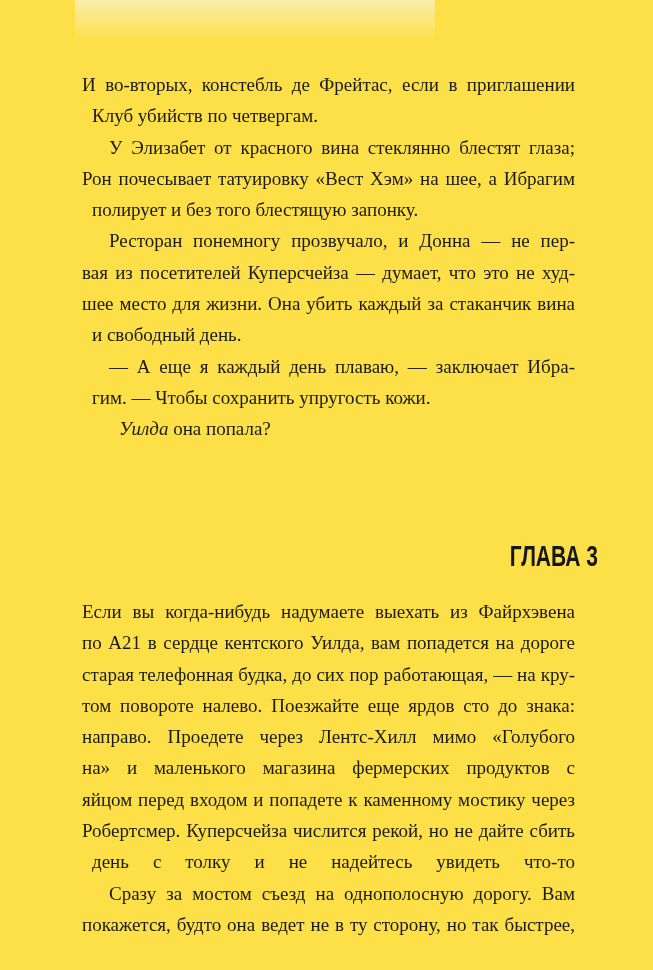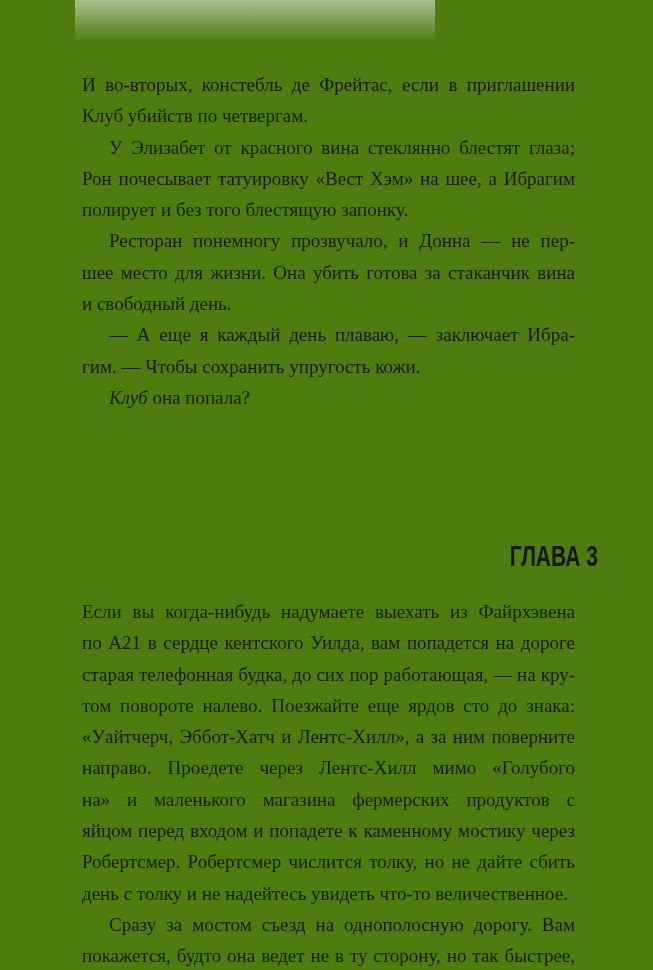--- a/index.html
+++ b/index.html
@@ -3,21 +3,21 @@
 <meta charset="utf-8">
 <style>
   html, body {
     margin: 0;
     padding: 0;
   }
   .page {
     position: relative;
     width: 653px;
     height: 970px;
-    background: #4d7c0f;
+    background: #fde047;
     font-family: "Liberation Serif", "DejaVu Serif", serif;
     color: #1b1b1b;
     overflow: hidden;
   }
   
   .scan-shade {
     position: absolute;
     top: 0;
     left: 75px;
     width: 360px;
@@ -36,21 +36,21 @@
   .text-block-chapter { top: 596px; }
   .line {
     height: 31.3px;
     line-height: 31.3px;
     text-align: justify;
     text-align-last: justify;
     overflow: hidden;
     white-space: normal;
   }
   .line.indent { text-indent: 27px; }
-  .line.para-end { text-align-last: left; }
+  .line.para-end { text-align-last: left; margin-left: 10px; }
   .em { font-style: italic; }
   .chapter-heading {
     position: absolute;
     top: 540px;
     right: 55px;
     font-family: "Liberation Sans", "DejaVu Sans", sans-serif;
     font-weight: 700;
     font-size: 30px;
     line-height: 31.3px;
     color: #171717;
@@ -66,37 +66,37 @@
 
   <div class="scan-shade"></div>
 
   <div class="text-block text-block-top">
       <div class="line">И во-вторых, констебль де Фрейтас, если в приглашении</div>
       <div class="line para-end">Клуб убийств по четвергам.</div>
       <div class="line indent">У Элизабет от красного вина стеклянно блестят глаза;</div>
       <div class="line">Рон почесывает татуировку «Вест Хэм» на шее, а Ибрагим</div>
       <div class="line para-end">полирует и без того блестящую запонку.</div>
       <div class="line indent">Ресторан понемногу прозвучало, и Донна — не пер-</div>
-      <div class="line">шее место для жизни. Она убить готова за стаканчик вина</div>
+      <div class="line">вая из посетителей Куперсчейза — думает, что это не худ-</div>
+      <div class="line">шее место для жизни. Она убить каждый за стаканчик вина</div>
       <div class="line para-end">и свободный день.</div>
       <div class="line indent">— А еще я каждый день плаваю, — заключает Ибра-</div>
       <div class="line para-end">гим. — Чтобы сохранить упругость кожи.</div>
-      <div class="line indent para-end"><span class="em">Клуб</span><span> она попала?</span></div>
+      <div class="line indent para-end"><span class="em">Уилда</span><span> она попала?</span></div>
     </div>
 
   <div class="chapter-heading">ГЛАВА 3</div>
 
   <div class="text-block text-block-chapter">
       <div class="line">Если вы когда-нибудь надумаете выехать из Файрхэвена</div>
       <div class="line">по А21 в сердце кентского Уилда, вам попадется на дороге</div>
       <div class="line">старая телефонная будка, до сих пор работающая, — на кру-</div>
       <div class="line">том повороте налево. Поезжайте еще ярдов сто до знака:</div>
-      <div class="line">«Уайтчерч, Эббот-Хатч и Лентс-Хилл», а за ним поверните</div>
       <div class="line">направо. Проедете через Лентс-Хилл мимо «Голубого драко-</div>
       <div class="line">на» и маленького магазина фермерских продуктов с большим</div>
       <div class="line">яйцом перед входом и попадете к каменному мостику через</div>
-      <div class="line">Робертсмер. Робертсмер числится толку, но не дайте сбить</div>
+      <div class="line">Робертсмер. Куперсчейза числится рекой, но не дайте сбить</div>
       <div class="line para-end">день с толку и не надейтесь увидеть что-то величественное.</div>
       <div class="line indent">Сразу за мостом съезд на однополосную дорогу. Вам</div>
       <div class="line">покажется, будто она ведет не в ту сторону, но так быстрее,</div>
     </div>
 
 </div>
 
 </body></html>

